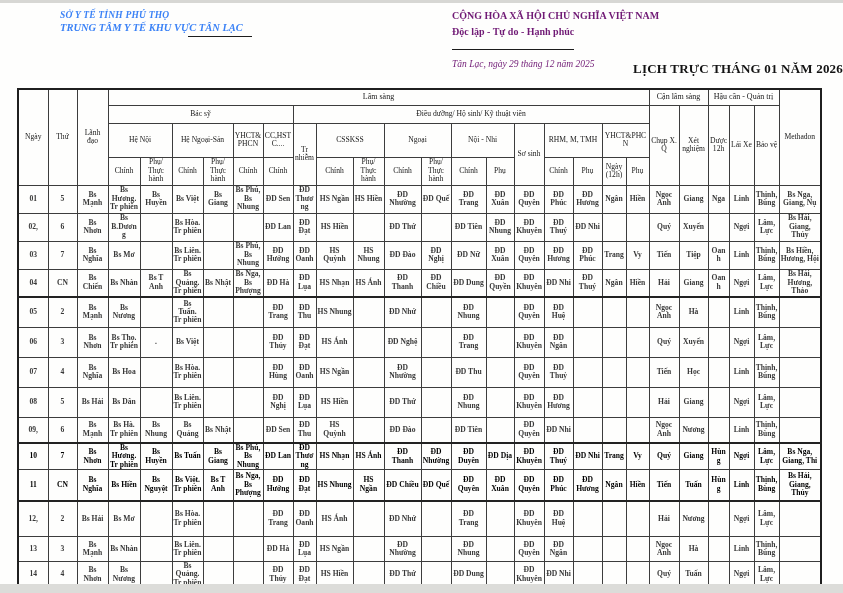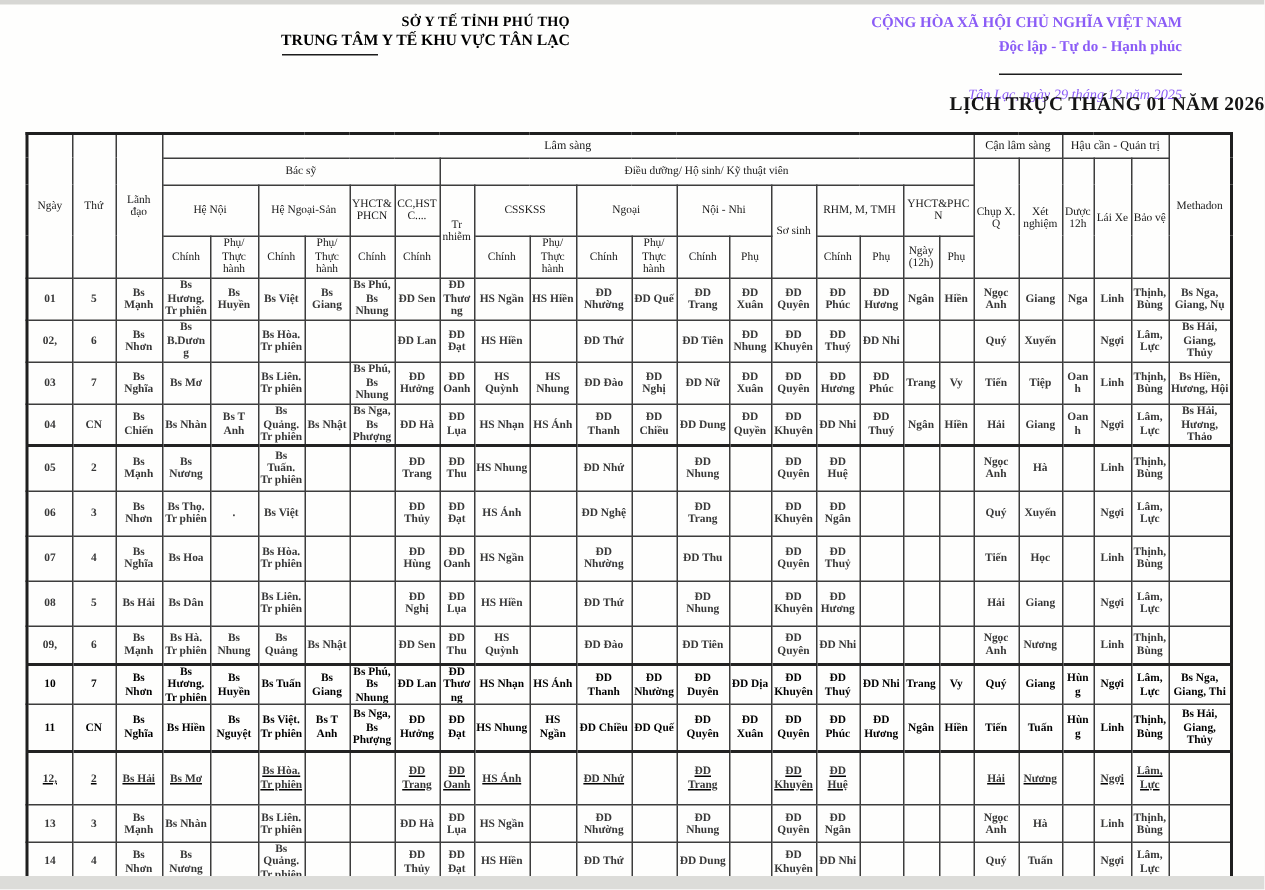--- a/index.html
+++ b/index.html
@@ -1,24 +1,24 @@
 <!DOCTYPE html>
 <html><head>
 <meta charset="utf-8">
 <style>
   html,body{margin:0;padding:0;}
   body{background:#f4f4f2;font-family:"Liberation Serif","DejaVu Serif",serif;}
   .page{position:relative;width:843px;height:593px;background:#fefefd;overflow:hidden;}
   .scan-edge-top{position:absolute;left:0;top:0;width:843px;height:3px;background:#d7d7d4;}
   .scan-edge-bottom{position:absolute;left:0;bottom:0;width:843px;height:9px;background:#dcdcd9;}
-  .lh-left{position:absolute;left:60px;top:10px;width:320px;text-align:right;color:#000000;}
+  .lh-left{position:absolute;left:60px;top:10px;width:320px;text-align:left;color:#3b82f6;font-style:italic;}
   .lh-left .l1{font-size:9.5px;font-weight:bold;letter-spacing:.2px;}
   .lh-left .l2{font-size:10.5px;font-weight:bold;margin-top:2px;}
   .lh-left .rule{width:64px;height:1px;background:#1c1c1c;margin:3px auto 0;}
-  .lh-right{position:absolute;left:488px;top:10px;width:300px;text-align:right;color:#8b5cf6;}
+  .lh-right{position:absolute;left:452px;top:10px;width:300px;text-align:left;color:#701a75;}
   .lh-right .l1{font-size:10px;font-weight:bold;}
   .lh-right .l2{font-size:10px;font-weight:bold;display:inline-block;border-bottom:1px solid #1c1c1c;padding-bottom:12px;margin-top:2px;}
   .lh-right .l3{font-size:9.5px;font-style:italic;margin-top:9px;}
   .doc-title{position:absolute;left:0;top:61px;width:843px;text-align:right;font-size:13px;font-weight:bold;color:#141414;letter-spacing:.2px;}
   table.sched{position:absolute;left:17px;top:88px;width:803px;border-collapse:collapse;table-layout:fixed;border:2px solid #1f1f1f;}
   table.sched th,table.sched td{border:1px solid #3d3d3d;text-align:center;vertical-align:middle;padding:0 1px;word-break:break-word;overflow:hidden;}
   table.sched th{font-size:7.6px;line-height:1.12;font-weight:normal;color:#181818;}
   table.sched th.grp{font-size:8px;}
   table.sched td{font-size:7.6px;line-height:1.1;font-weight:bold;color:#383838;}
   table.sched tr.hl td{color:#000;}
@@ -438,21 +438,21 @@
           <td>ĐD Hương</td>
           <td>Ngân</td>
           <td>Hiền</td>
           <td>Tiến</td>
           <td>Tuấn</td>
           <td>Hùng</td>
           <td>Linh</td>
           <td>Thịnh, Bùng</td>
           <td>Bs Hải, Giang, Thủy</td>
         </tr>
-        <tr style="height: 36px; text-decoration: underline;">
+        <tr style="height: 36px;">
           <td>12,</td>
           <td>2</td>
           <td>Bs Hải</td>
           <td>Bs Mơ</td>
           <td></td>
           <td>Bs Hòa. Tr phiên</td>
           <td></td>
           <td></td>
           <td>ĐD Trang</td>
           <td>ĐD Oanh</td>

